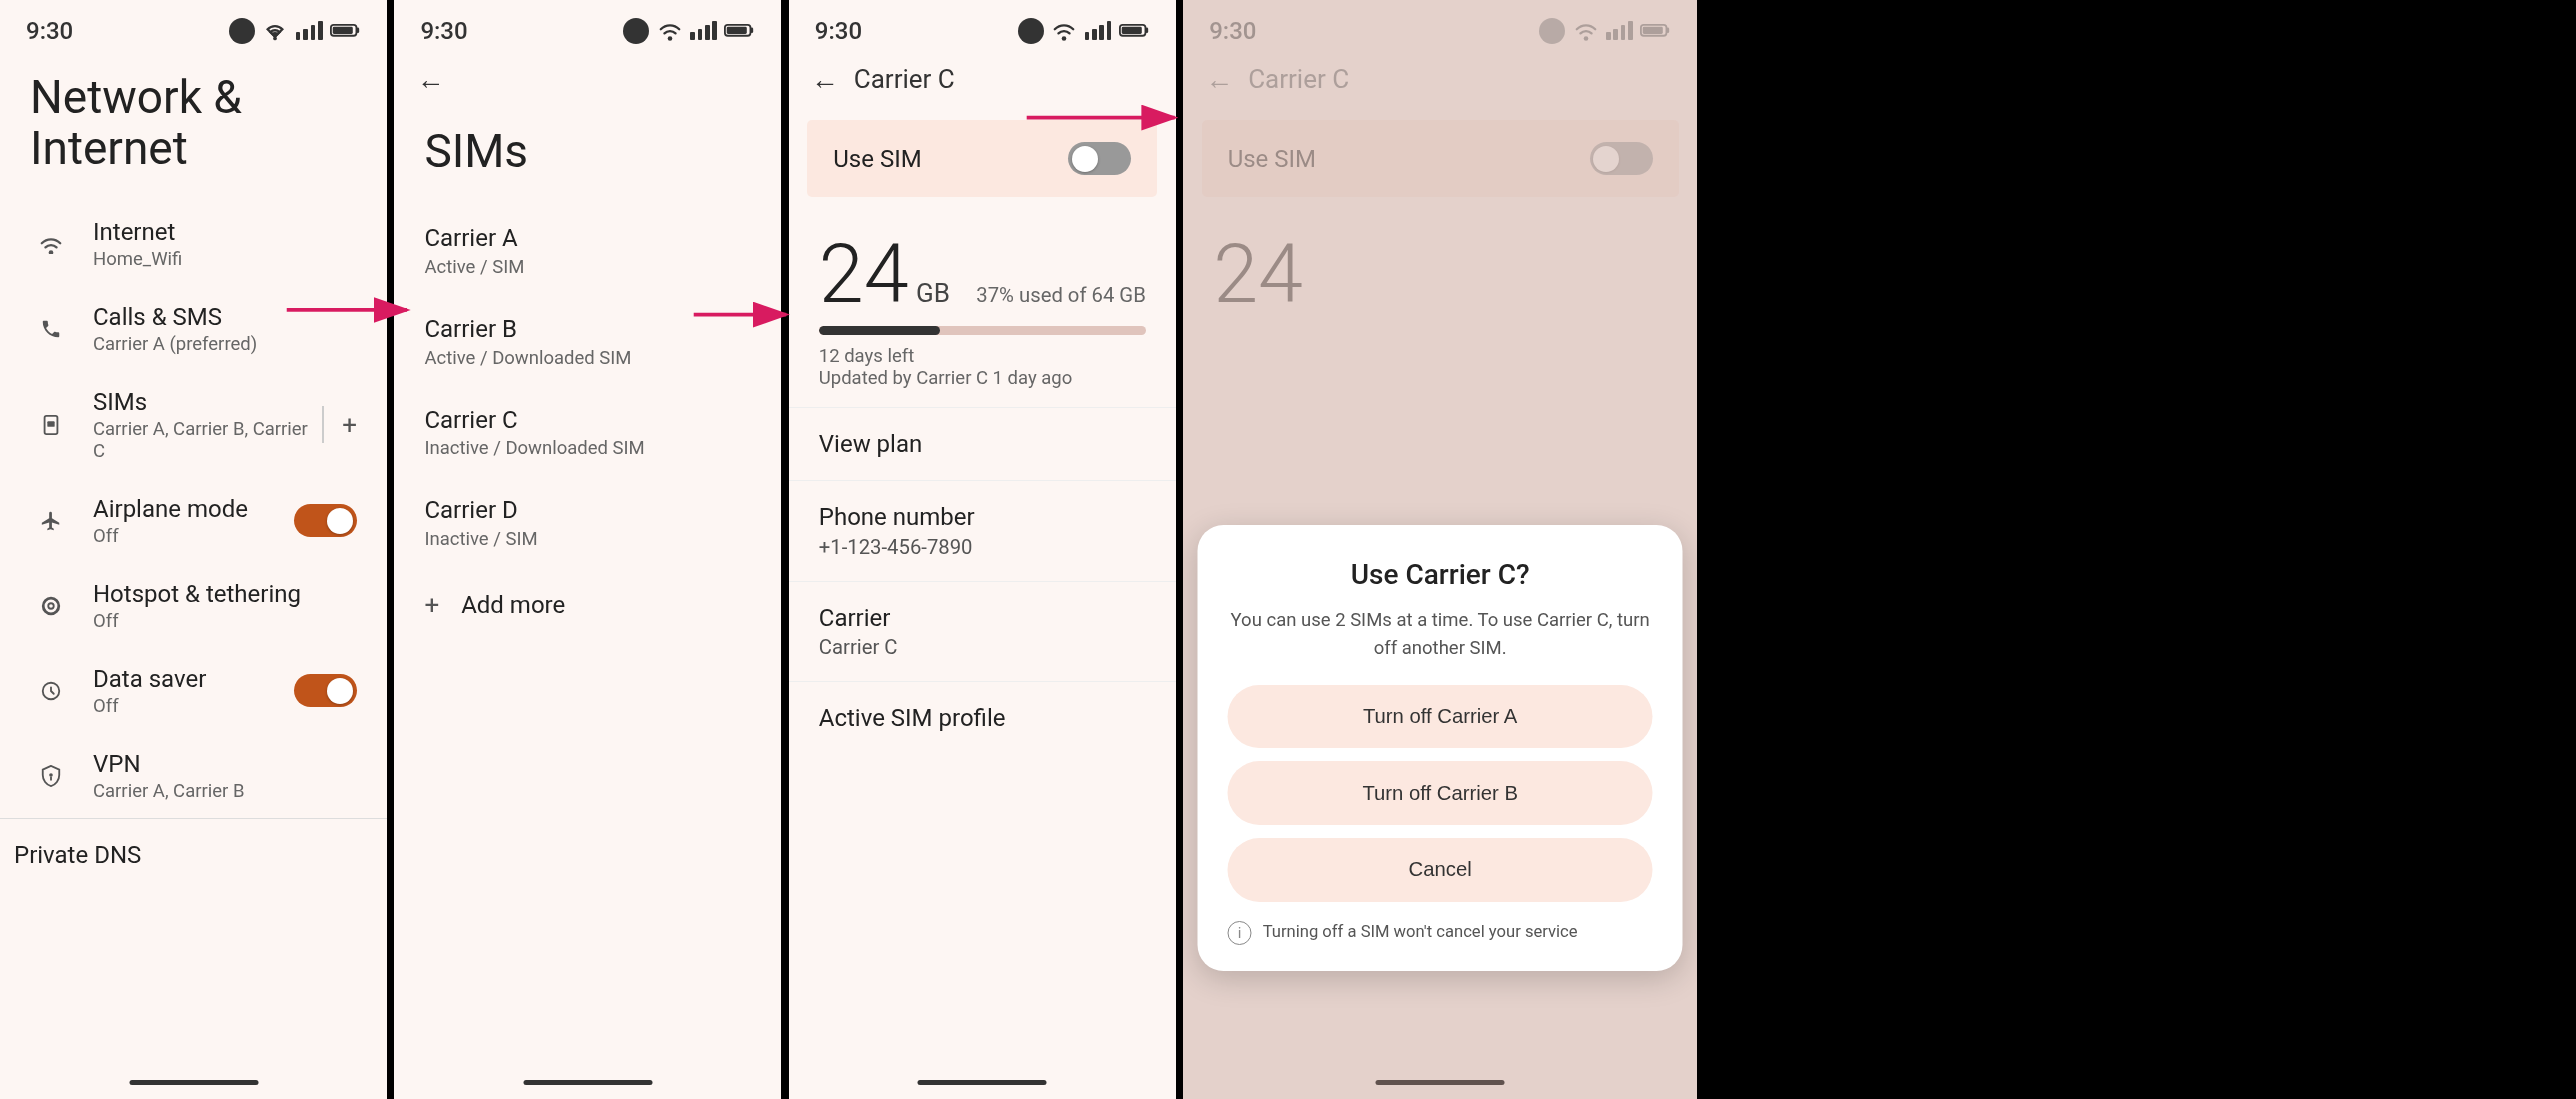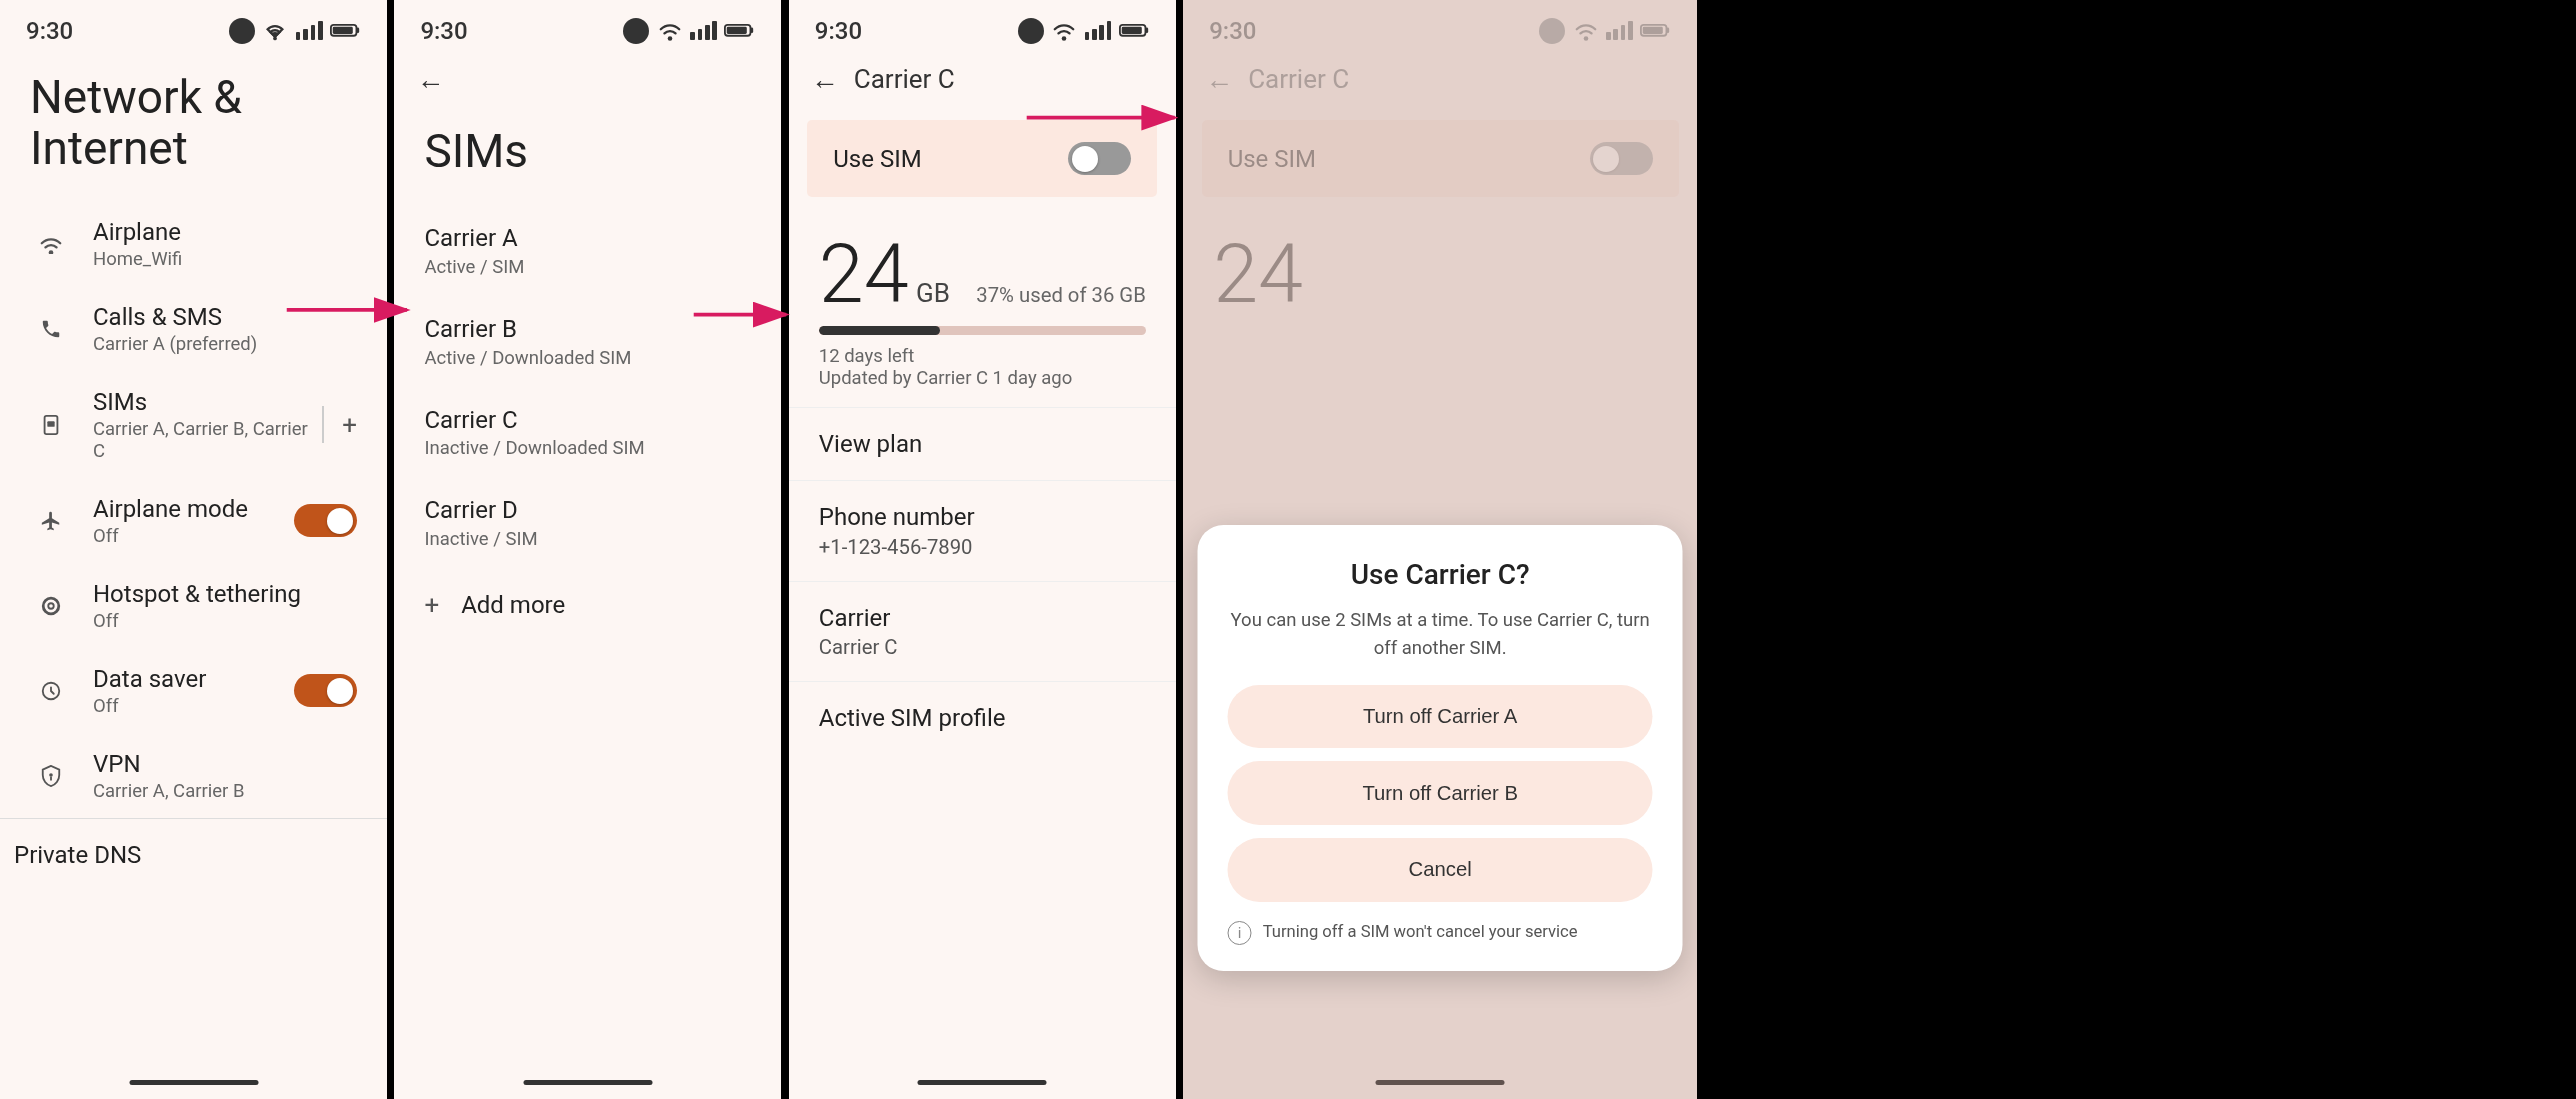--- a/index.html
+++ b/index.html
@@ -513,21 +513,21 @@
 
     <div class="menu-item">
       <div class="menu-icon">
         <svg width="26" height="20.3" viewBox="0 0 28 22">
           <circle cx="14" cy="20" r="2.5" fill="#555"></circle>
           <path d="M8 14.5a8.5 8.5 0 0112 0" fill="none" stroke="#555" stroke-width="2.5" stroke-linecap="round"></path>
           <path d="M4 10a14 14 0 0120 0" fill="none" stroke="#555" stroke-width="2.5" stroke-linecap="round"></path>
         </svg>
       </div>
       <div class="menu-text">
-        <div class="menu-label">Airplane</div>
+        <div class="menu-label">Internet</div>
         <div class="menu-sublabel">Home_Wifi</div>
       </div>
     </div>
 
     <div class="menu-item">
       <div class="menu-icon">
         <svg width="22" height="22" viewBox="0 0 24 24">
           <path d="M6.6 10.8c1.4 2.8 3.8 5.1 6.6 6.6l2.2-2.2c.3-.3.7-.4 1-.2 1.1.4 2.3.6 3.6.6.6 0 1 .4 1 1V20c0 .6-.4 1-1 1-9.4 0-17-7.6-17-17 0-.6.4-1 1-1h3.5c.6 0 1 .4 1 1 0 1.3.2 2.5.6 3.6.1.3 0 .7-.2 1L6.6 10.8z" fill="#555"></path>
         </svg>
       </div>
@@ -712,21 +712,21 @@
     <span class="use-sim-label">Use SIM</span>
     <div class="toggle sim-off">
       <div class="toggle-knob"></div>
     </div>
   </div>
 
   <div class="data-usage">
     <div class="data-amount">
       <span class="data-number">24</span>
       <span class="data-unit">GB</span>
-      <span class="data-percent">37% used of 36 GB</span>
+      <span class="data-percent">37% used of 64 GB</span>
     </div>
     <div class="data-bar-row">
       <div class="data-bar-bg">
         <div class="data-bar-fill" style="width:37%"></div>
       </div>
     </div>
     <div class="data-meta">
       <div>12 days left</div>
       <div>Updated by Carrier C 1 day ago</div>
     </div>

